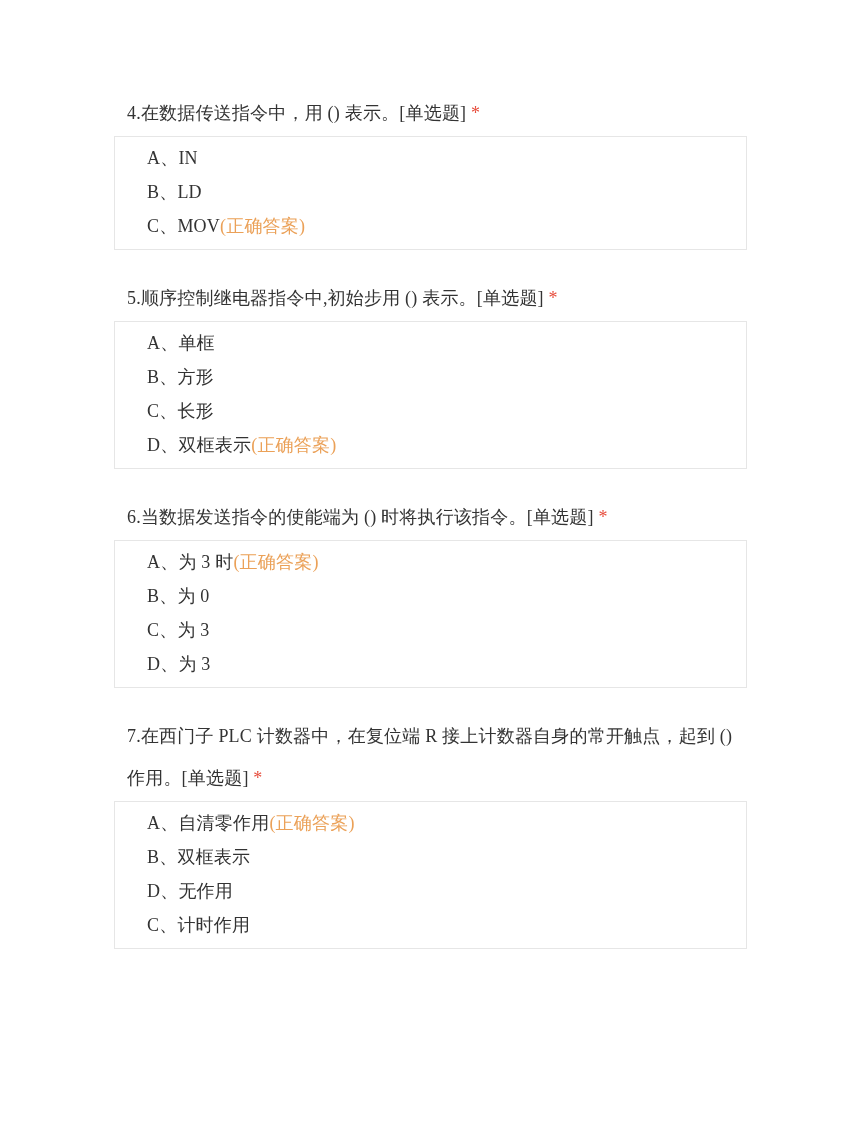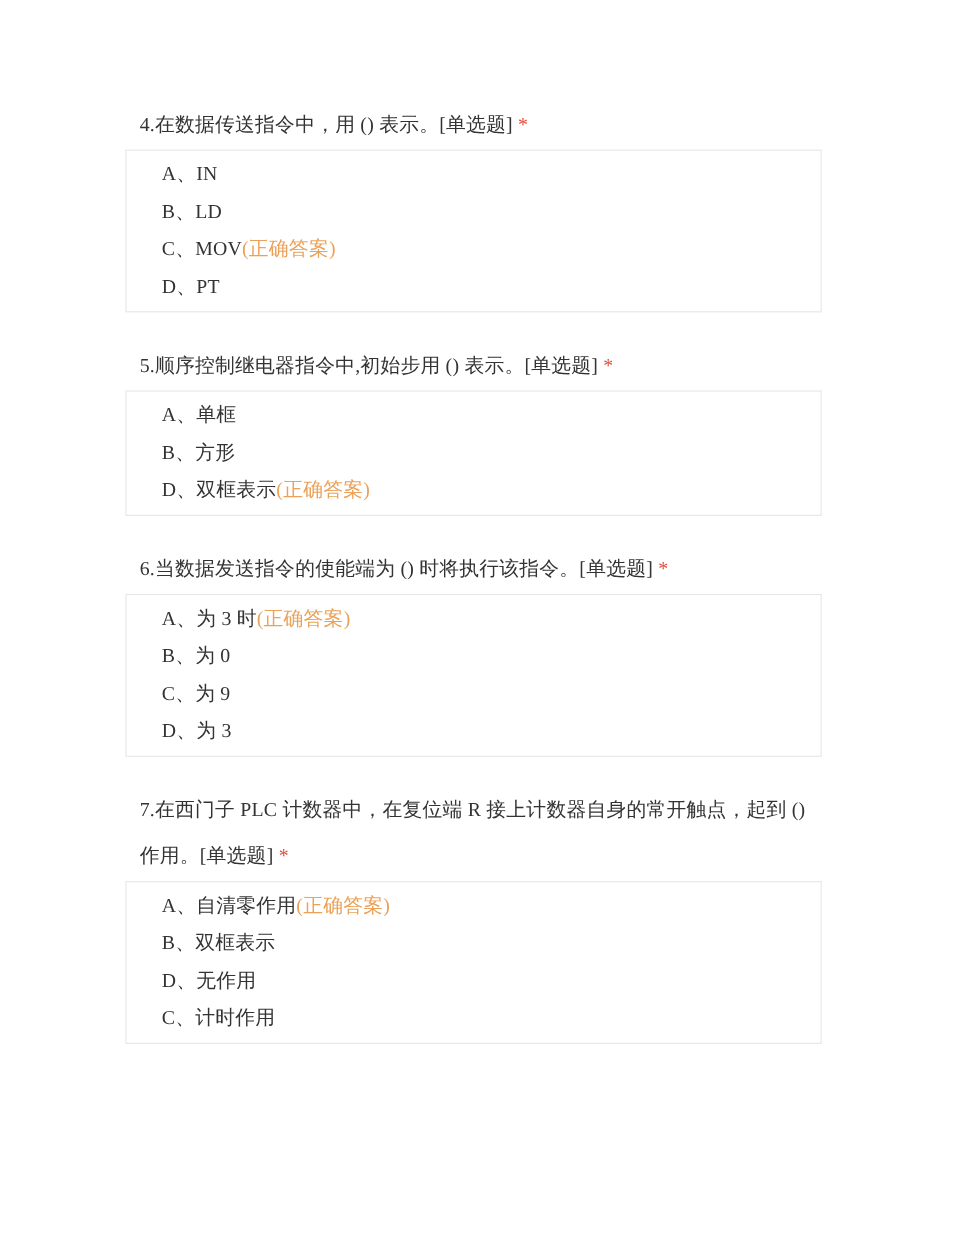--- a/index.html
+++ b/index.html
@@ -59,39 +59,39 @@
 <body>
 
 <div class="page">
 
   <section class="question">
     <h2 class="q-title"><span>4.在数据传送指令中，用 () 表示。</span><span class="q-type">[单选题]</span> <span class="q-required">*</span></h2>
     <div class="q-options">
       <div class="option"><span>A、IN</span><span class="correct"></span></div>
       <div class="option"><span>B、LD</span><span class="correct"></span></div>
       <div class="option"><span>C、MOV</span><span class="correct">(正确答案)</span></div>
-      <div class="option"><span>D、PT</span><span class="correct"></span></div>
     </div>
   </section>
 
   <section class="question">
     <h2 class="q-title"><span>5.顺序控制继电器指令中,初始步用 () 表示。</span><span class="q-type">[单选题]</span> <span class="q-required">*</span></h2>
     <div class="q-options">
       <div class="option"><span>A、单框</span><span class="correct"></span></div>
       <div class="option"><span>B、方形</span><span class="correct"></span></div>
+      <div class="option"><span>C、长形</span><span class="correct"></span></div>
       <div class="option"><span>D、双框表示</span><span class="correct">(正确答案)</span></div>
     </div>
   </section>
 
   <section class="question">
     <h2 class="q-title"><span>6.当数据发送指令的使能端为 () 时将执行该指令。</span><span class="q-type">[单选题]</span> <span class="q-required">*</span></h2>
     <div class="q-options">
       <div class="option"><span>A、为 3 时</span><span class="correct">(正确答案)</span></div>
       <div class="option"><span>B、为 0</span><span class="correct"></span></div>
-      <div class="option"><span>C、为 9</span><span class="correct"></span></div>
+      <div class="option"><span>C、为 3</span><span class="correct"></span></div>
       <div class="option"><span>D、为 3</span><span class="correct"></span></div>
     </div>
   </section>
 
   <section class="question">
     <h2 class="q-title"><span>7.在西门子 PLC 计数器中，在复位端 R 接上计数器自身的常开触点，起到 () 作用。</span><span class="q-type">[单选题]</span> <span class="q-required">*</span></h2>
     <div class="q-options">
       <div class="option"><span>A、自清零作用</span><span class="correct">(正确答案)</span></div>
       <div class="option"><span>B、双框表示</span><span class="correct"></span></div>
       <div class="option"><span>D、无作用</span><span class="correct"></span></div>

